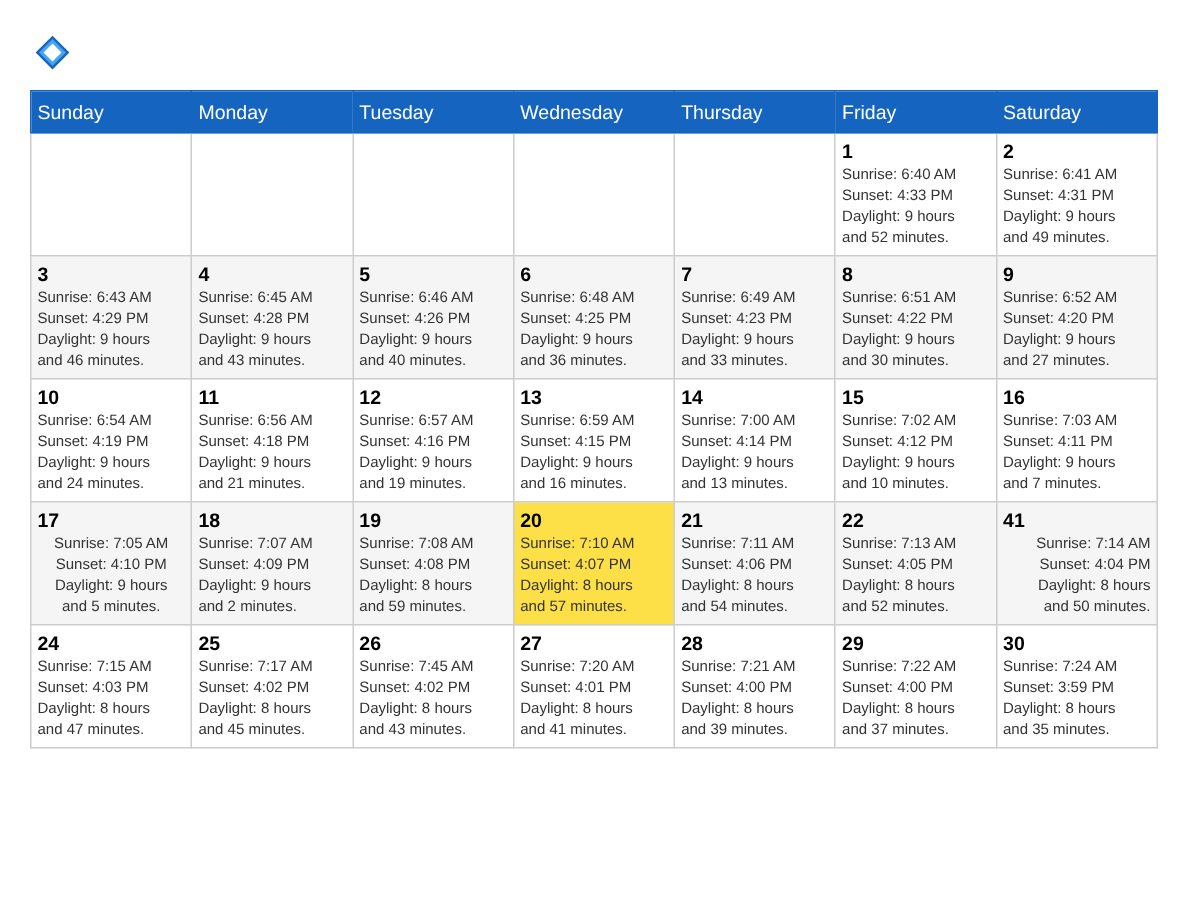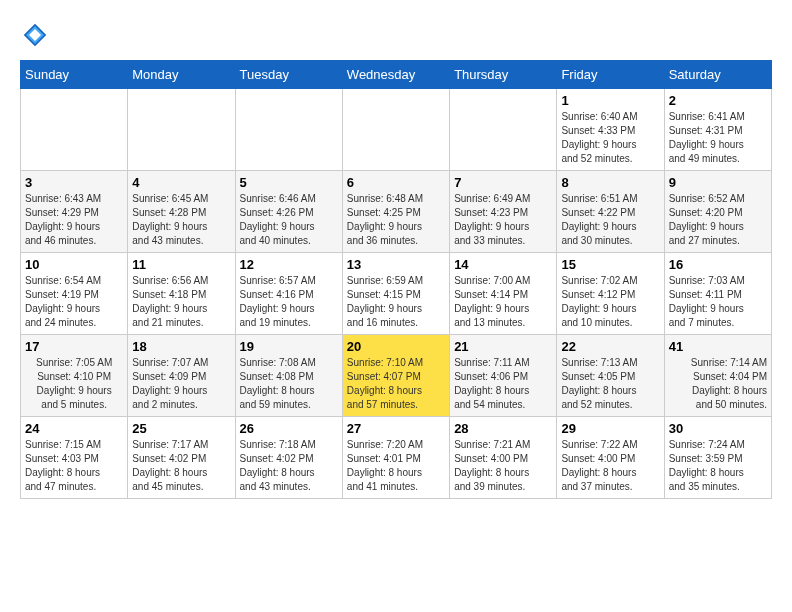--- a/index.html
+++ b/index.html
@@ -302,21 +302,21 @@
         </td>
         <td>
           <span class="day-number">25</span>
           <div class="day-info" style="white-space: pre-line;">Sunrise: 7:17 AM
 Sunset: 4:02 PM
 Daylight: 8 hours
 and 45 minutes.</div>
         </td>
         <td>
           <span class="day-number">26</span>
-          <div class="day-info" style="white-space: pre-line;">Sunrise: 7:18 AM
+          <div class="day-info" style="white-space: pre-line;">Sunrise: 7:45 AM
 Sunset: 4:02 PM
 Daylight: 8 hours
 and 43 minutes.</div>
         </td>
         <td>
           <span class="day-number">27</span>
           <div class="day-info" style="white-space: pre-line;">Sunrise: 7:20 AM
 Sunset: 4:01 PM
 Daylight: 8 hours
 and 41 minutes.</div>

